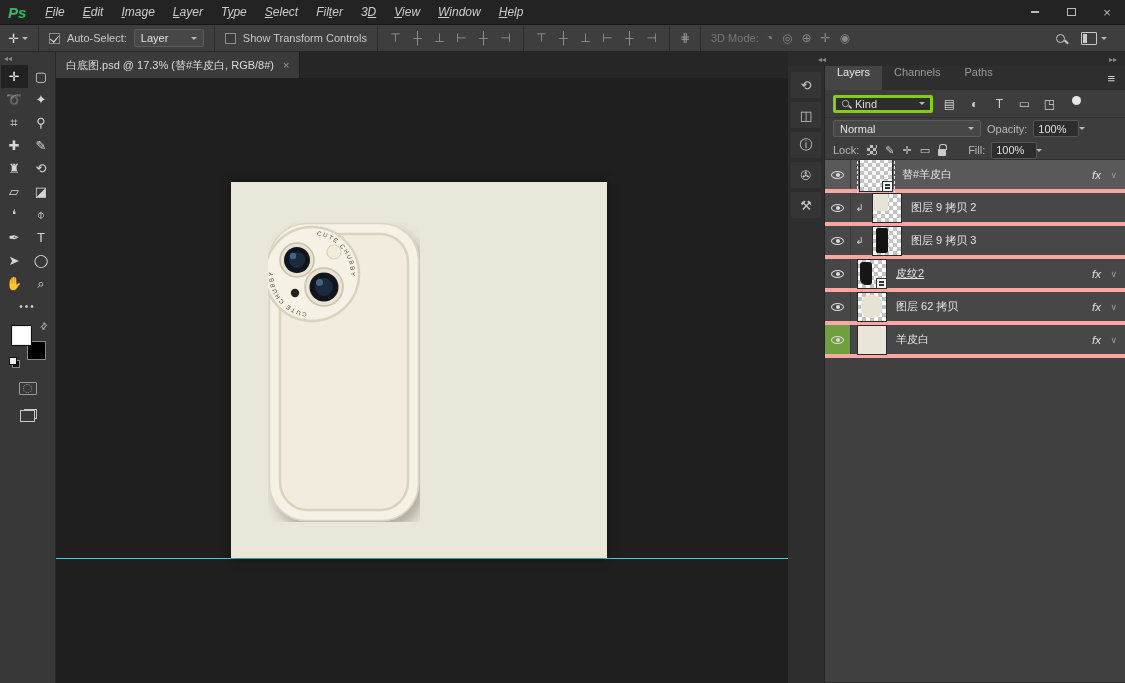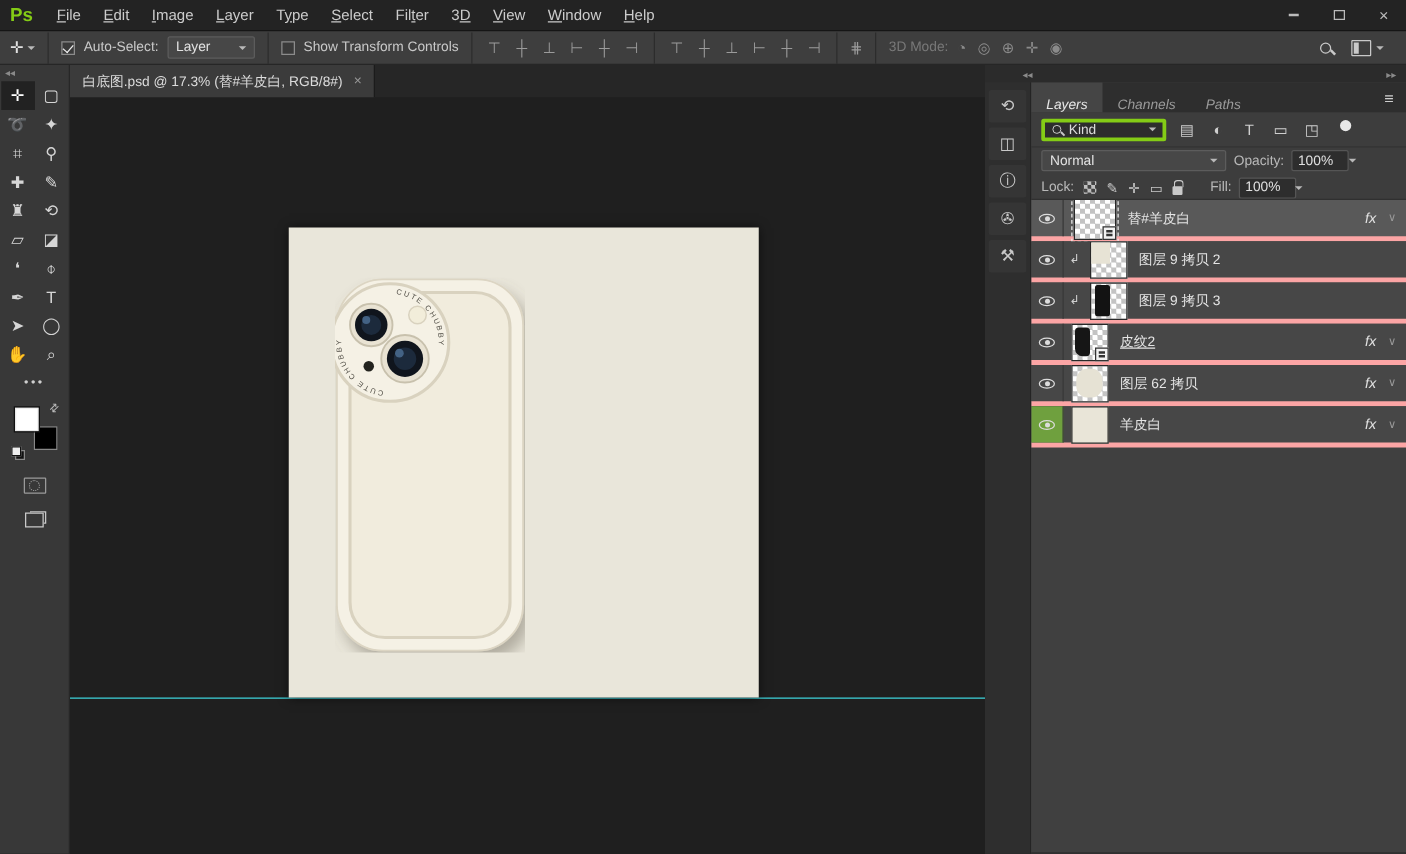--- a/index.html
+++ b/index.html
@@ -1,22 +1,22 @@
 <!DOCTYPE html>
 <html><head>
 <meta charset="utf-8">
 <style>
 *{margin:0;padding:0;box-sizing:border-box;font-family:"Liberation Sans","DejaVu Sans",sans-serif;}
 html,body{width:1125px;height:683px;overflow:hidden;background:#1e1e1e;}
 .app{position:relative;width:1125px;height:683px;background:#1e1e1e;color:#cfcfcf;font-size:11px;-webkit-user-select:none;}
 u{text-decoration:underline;}
 
 .menubar{height:25px;background:#232323;display:flex;align-items:center;border-bottom:1px solid #151515;}
-.pslogo{color:#84cc16;font-weight:bold;font-size:15px;padding:0 10px 0 8px;}
-.menu-item{padding:0 9px;font-size:12px;color:#cccccc;cursor:default;}
+.pslogo{color:#22c55e;font-weight:bold;font-size:15px;padding:0 10px 0 8px;font-style:italic;}
+.menu-item{padding:0 9px;font-size:12px;color:#cccccc;cursor:default;font-style:italic;}
 .win-controls{margin-left:auto;display:flex;height:100%;}
 .win-btn{width:36px;display:flex;align-items:center;justify-content:center;color:#bbb;}
 .g-min{width:8px;height:2px;background:#bbb;}
 .g-max{width:9px;height:8px;border:1.5px solid #bbb;}
 .g-close{font-size:13px;color:#bbb;}
 
 .optionsbar{height:27px;background:#3e3e3e;border-bottom:1px solid #262626;display:flex;align-items:center;padding:0 8px;gap:7px;}
 .tool-badge{display:flex;align-items:center;gap:3px;color:#e0e0e0;font-size:13px;}
 .chev{width:0;height:0;border:3.5px solid transparent;border-top-color:#b9b9b9;margin-top:3px;}
 .vsep{width:1px;height:25px;background:#2c2c2c;margin:0 3px;}
@@ -64,21 +64,21 @@
 .canvas-rect{position:absolute;left:175px;top:104px;width:376px;height:376px;background:#e9e6da;box-shadow:0 0 8px rgba(0,0,0,.55);z-index:2;}
 .phone-svg{position:absolute;left:37px;top:40px;}
 
 .dock{width:337px;flex:none;display:flex;flex-direction:column;background:#2e2e2e;}
 .dock-head{height:14px;background:#2b2b2b;display:flex;align-items:center;justify-content:space-between;padding:0 8px 0 30px;color:#8a8a8a;font-size:8px;flex:none;}
 .dock-body{flex:1;display:flex;min-height:0;}
 .icon-strip{width:37px;background:#2e2e2e;border-right:1px solid #242424;display:flex;flex-direction:column;align-items:center;padding-top:6px;gap:4px;flex:none;}
 .strip-btn{width:30px;height:26px;display:flex;align-items:center;justify-content:center;color:#c9c9c9;font-size:13px;background:#353535;border-radius:2px;cursor:pointer;}
 .panel{flex:1;display:flex;flex-direction:column;background:#3d3d3d;min-height:0;}
 .panel-tabs{height:24px;background:#2e2e2e;display:flex;align-items:stretch;flex:none;}
-.ptab{padding:0 12px;display:flex;align-items:flex-end;color:#9b9b9b;cursor:pointer;font-style:italic;}
+.ptab{padding:0 12px;display:flex;align-items:flex-start;color:#9b9b9b;cursor:pointer;}
 .ptab.active{background:#454545;color:#e8e8e8;}
 .panel-menu{margin-left:auto;display:flex;align-items:center;padding-right:10px;color:#cfcfcf;font-size:13px;}
 .filter-row{height:28px;display:flex;align-items:center;gap:9px;padding:0 8px;background:#3d3d3d;border-bottom:1px solid #333;flex:none;}
 .kind-box{width:100px;height:18px;background:#2d2d2d;border:3px solid #84cc16;border-radius:2px;display:flex;align-items:center;gap:5px;padding:0 5px;color:#dcdcdc;}
 .kind-box .i-mag{transform:scale(.8);}
 .kind-box .chev{margin-left:auto;}
 .fico{color:#cfcfcf;font-size:12px;cursor:pointer;}
 .ftoggle{width:9px;height:9px;background:#e8e8e8;border-radius:50%;margin-left:6px;position:relative;top:-3px;}
 .blend-row{height:21px;display:flex;align-items:center;gap:6px;padding:0 8px;flex:none;}
 .blend-sel{width:148px;height:17px;}

